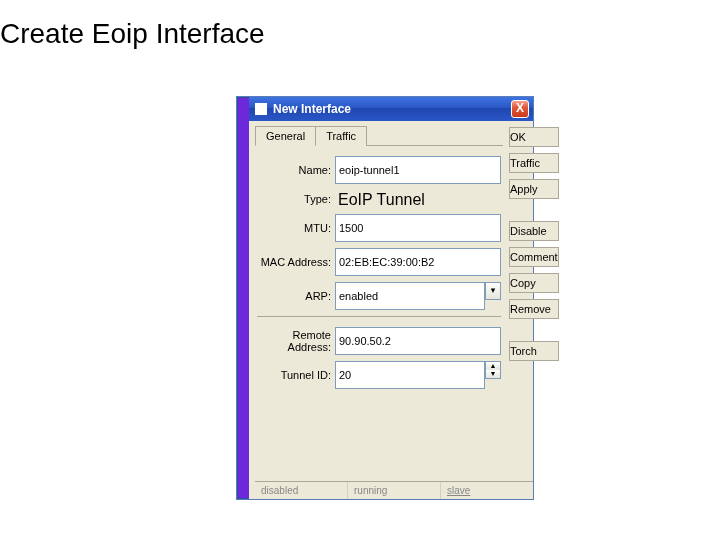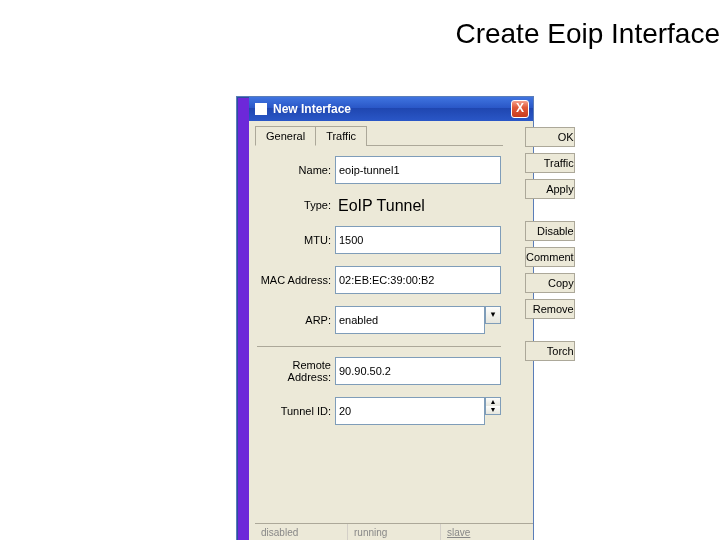--- a/index.html
+++ b/index.html
@@ -10,21 +10,21 @@
     background: #fff;
     font-family: Tahoma, Arial, sans-serif;
     font-size: 11px;
     color: #000;
     position: relative;
   }
   .page-title {
     font-size: 28px;
     font-weight: normal;
     font-family: Arial, sans-serif;
-    text-align: right;
+    text-align: left;
     padding-top: 18px;
   }
   .window {
     position: absolute;
     left: 236px;
     top: 96px;
     width: 298px;
     border: 1px solid #5a7db8;
     background: #6d28d9;
     box-shadow: 0 0 0 1px #2a4f9e inset;
@@ -62,21 +62,21 @@
     cursor: pointer;
   }
   .client {
     display: flex;
     flex-direction: column;
     background: #ece9d8;
   }
   .main-row {
     display: flex;
     padding: 4px 6px 4px 6px;
-    gap: 22px;
+    gap: 6px;
   }
   .left-col { flex: 1; }
   .tabs {
     display: flex;
     border-bottom: 1px solid #aca899;
     margin-bottom: 8px;
   }
   .tab {
     padding: 3px 10px;
     border: 1px solid #aca899;
@@ -90,21 +90,21 @@
   }
   .tab.active {
     background: #ece9d8;
     border-bottom: 1px solid #ece9d8;
     z-index: 1;
   }
   .form { padding: 2px 2px; }
   .row {
     display: flex;
     align-items: center;
-    margin-bottom: 12px;
+    margin-bottom: 6px;
   }
   .row label {
     width: 78px;
     text-align: right;
     padding-right: 4px;
     font-size: 11px;
   }
   .row input[type=text] {
     flex: 1;
     height: 28px;
@@ -170,21 +170,21 @@
     display: flex;
     flex-direction: column;
     gap: 6px;
     padding-top: 2px;
   }
   .btn {
     height: 20px;
     border: 1px solid #aca899;
     background: #ece9d8;
     font-size: 11px;
-    text-align: right;
+    text-align: left;
     line-height: 18px;
     cursor: pointer;
   }
   .spacer-sm { height: 10px; }
   .status {
     display: flex;
     border-top: 1px solid #aca899;
     background: #ece9d8;
     font-size: 10px;
     color: #888;

